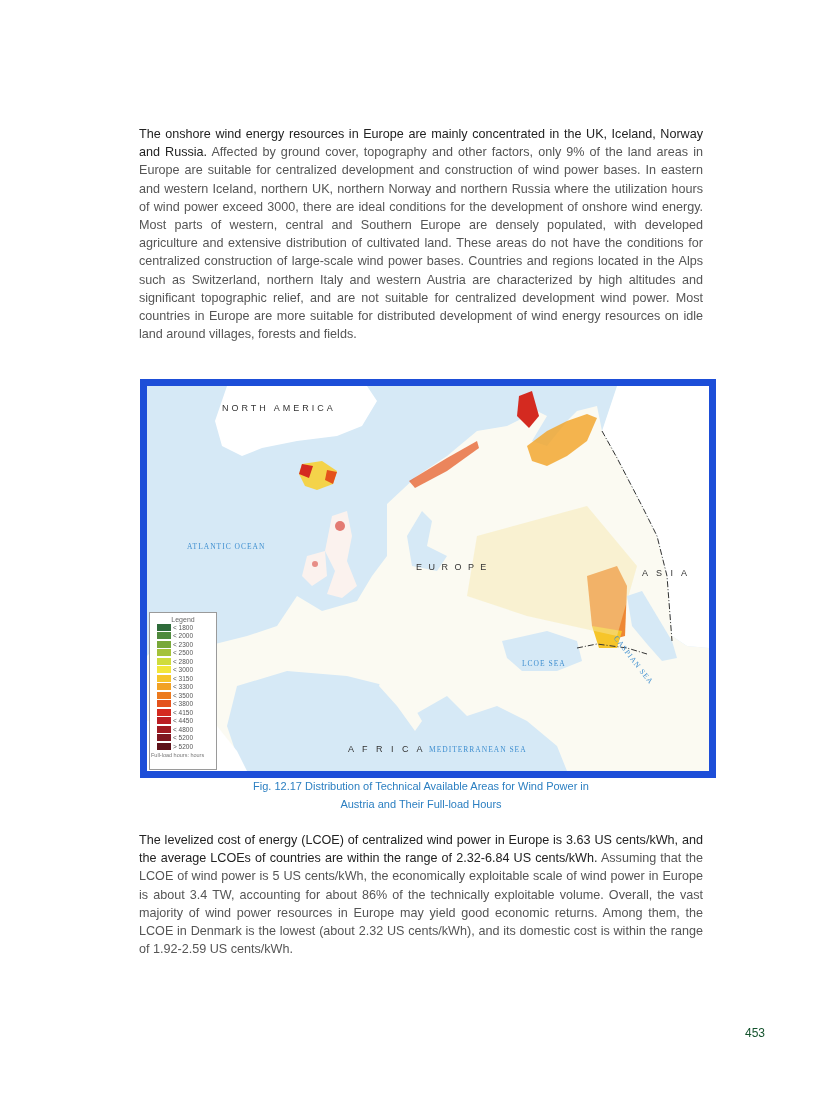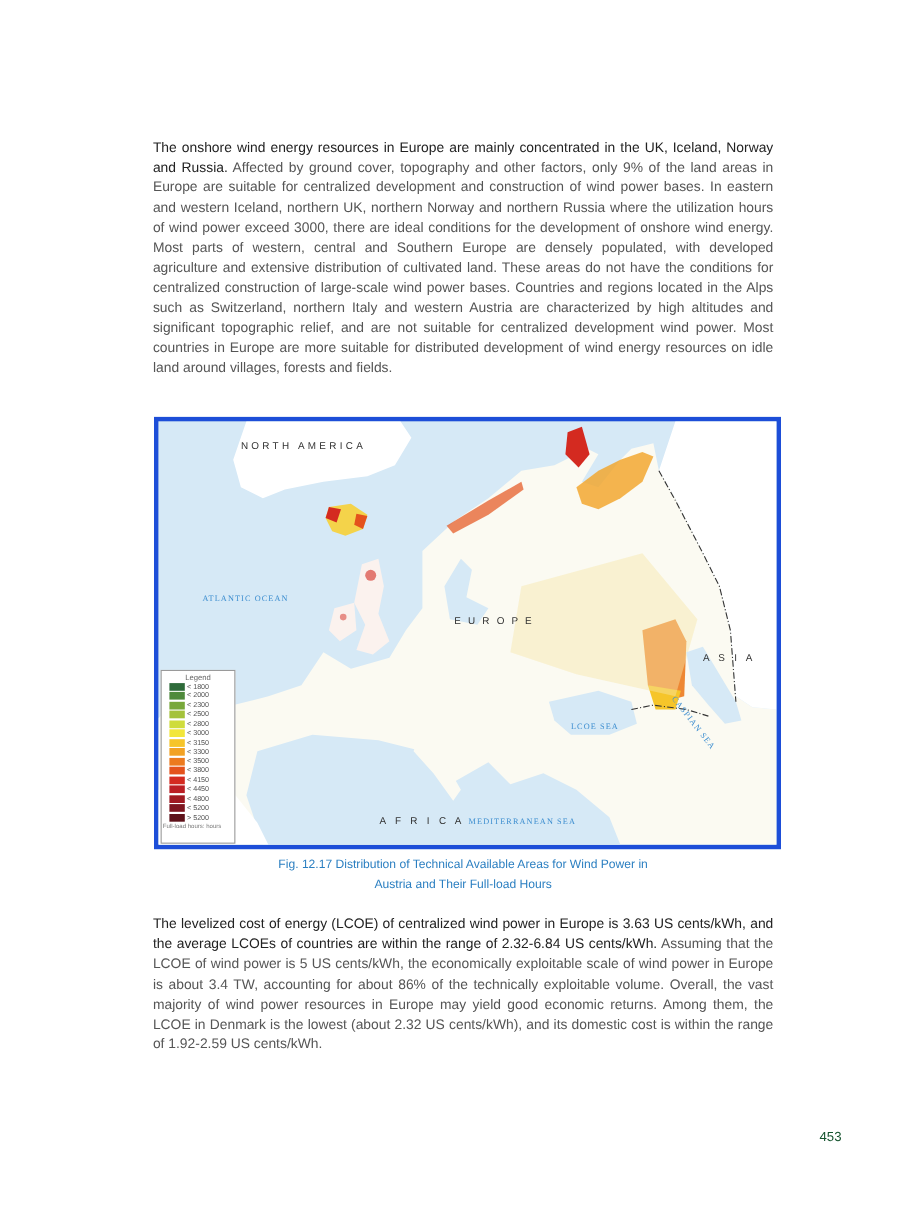--- a/index.html
+++ b/index.html
@@ -4,21 +4,21 @@
 <style>
   html, body { margin: 0; padding: 0; background: #ffffff; }
   body { width: 816px; height: 1100px; position: relative; overflow: hidden;
          font-family: "Liberation Sans", sans-serif; color: #333; }
   .para { position: absolute; left: 139px; width: 564px; font-size: 12.6px;
           line-height: 18.2px; text-align: justify; color: #555; }
   .para .lead { color: #222; }
   #p1 { top: 125px; }
   #p2 { top: 831px; }
   .figure { position: absolute; left: 140px; top: 379px; width: 562px; height: 385px;
-            border: 4px solid #1d4ed8; background: #d6e9f6; overflow: hidden; }
+            border: 7px solid #1d4ed8; background: #d6e9f6; overflow: hidden; }
   .figure svg { position: absolute; left: 0; top: 0; }
   .maplabel { position: absolute; font-size: 9px; letter-spacing: 3px; color: #333; }
   .sealabel { position: absolute; font-family: "Liberation Serif", serif; font-size: 7.5px;
               letter-spacing: 1px; color: #3f8fd0; }
   .legend { position: absolute; left: 2px; top: 226px; width: 66px; height: 156px;
             background: #ffffff; border: 1px solid #9a9a9a; font-size: 6.5px; color: #555; }
   .legend-title { text-align: center; margin-top: 3px; font-size: 7px; color: #666; }
   .legend-row { display: flex; align-items: center; height: 8.5px; margin-left: 7px; }
   .swatch { width: 14px; height: 7px; margin-right: 2px; }
   .legend-unit { font-size: 5.5px; margin-left: 1px; margin-top: 1px; color: #777; white-space: nowrap; }
@@ -69,21 +69,21 @@
     <path d="M0 335 L70 340 L90 365 L100 385 L0 385 Z" fill="#ffffff"></path>
 
     <path d="M470 0 L562 0 L562 262 L540 260 L525 250 L520 190 L510 150 L495 120 L470 70 L455 45 Z" fill="#ffffff"></path>
 
     <path d="M455 45 L470 72 L495 120 L510 150 L520 190 L525 255" fill="none" stroke="#333" stroke-width="1" stroke-dasharray="6,2,1,2"></path>
     <path d="M430 262 L450 258 L480 262 L500 268" fill="none" stroke="#333" stroke-width="1" stroke-dasharray="6,2,1,2"></path>
   </svg>
 
   <div class="maplabel" style="left:75px;top:17px;">NORTH AMERICA</div>
   <div class="maplabel" style="left:269px;top:176px;letter-spacing:2px;">E U R O P E</div>
-  <div class="maplabel" style="left:495px;top:182px;margin-top:28px;">A S I A</div>
+  <div class="maplabel" style="left:495px;top:182px;">A S I A</div>
   <div class="maplabel" style="left:155px;top:358px;margin-left:46px;">A F R I C A</div>
   <div class="sealabel" style="left:40px;top:156px;">ATLANTIC OCEAN</div>
   <div class="sealabel" style="left:375px;top:273px;">LCOE SEA</div>
   <div class="sealabel" style="left:282px;top:359px;">MEDITERRANEAN SEA</div>
   <div class="sealabel" style="left:472px;top:248px;transform:rotate(52deg);transform-origin:left top;">CASPIAN SEA</div>
 
   <div class="legend">
     <div class="legend-title">Legend</div>
     <div id="legend-rows">
         <div class="legend-row">

